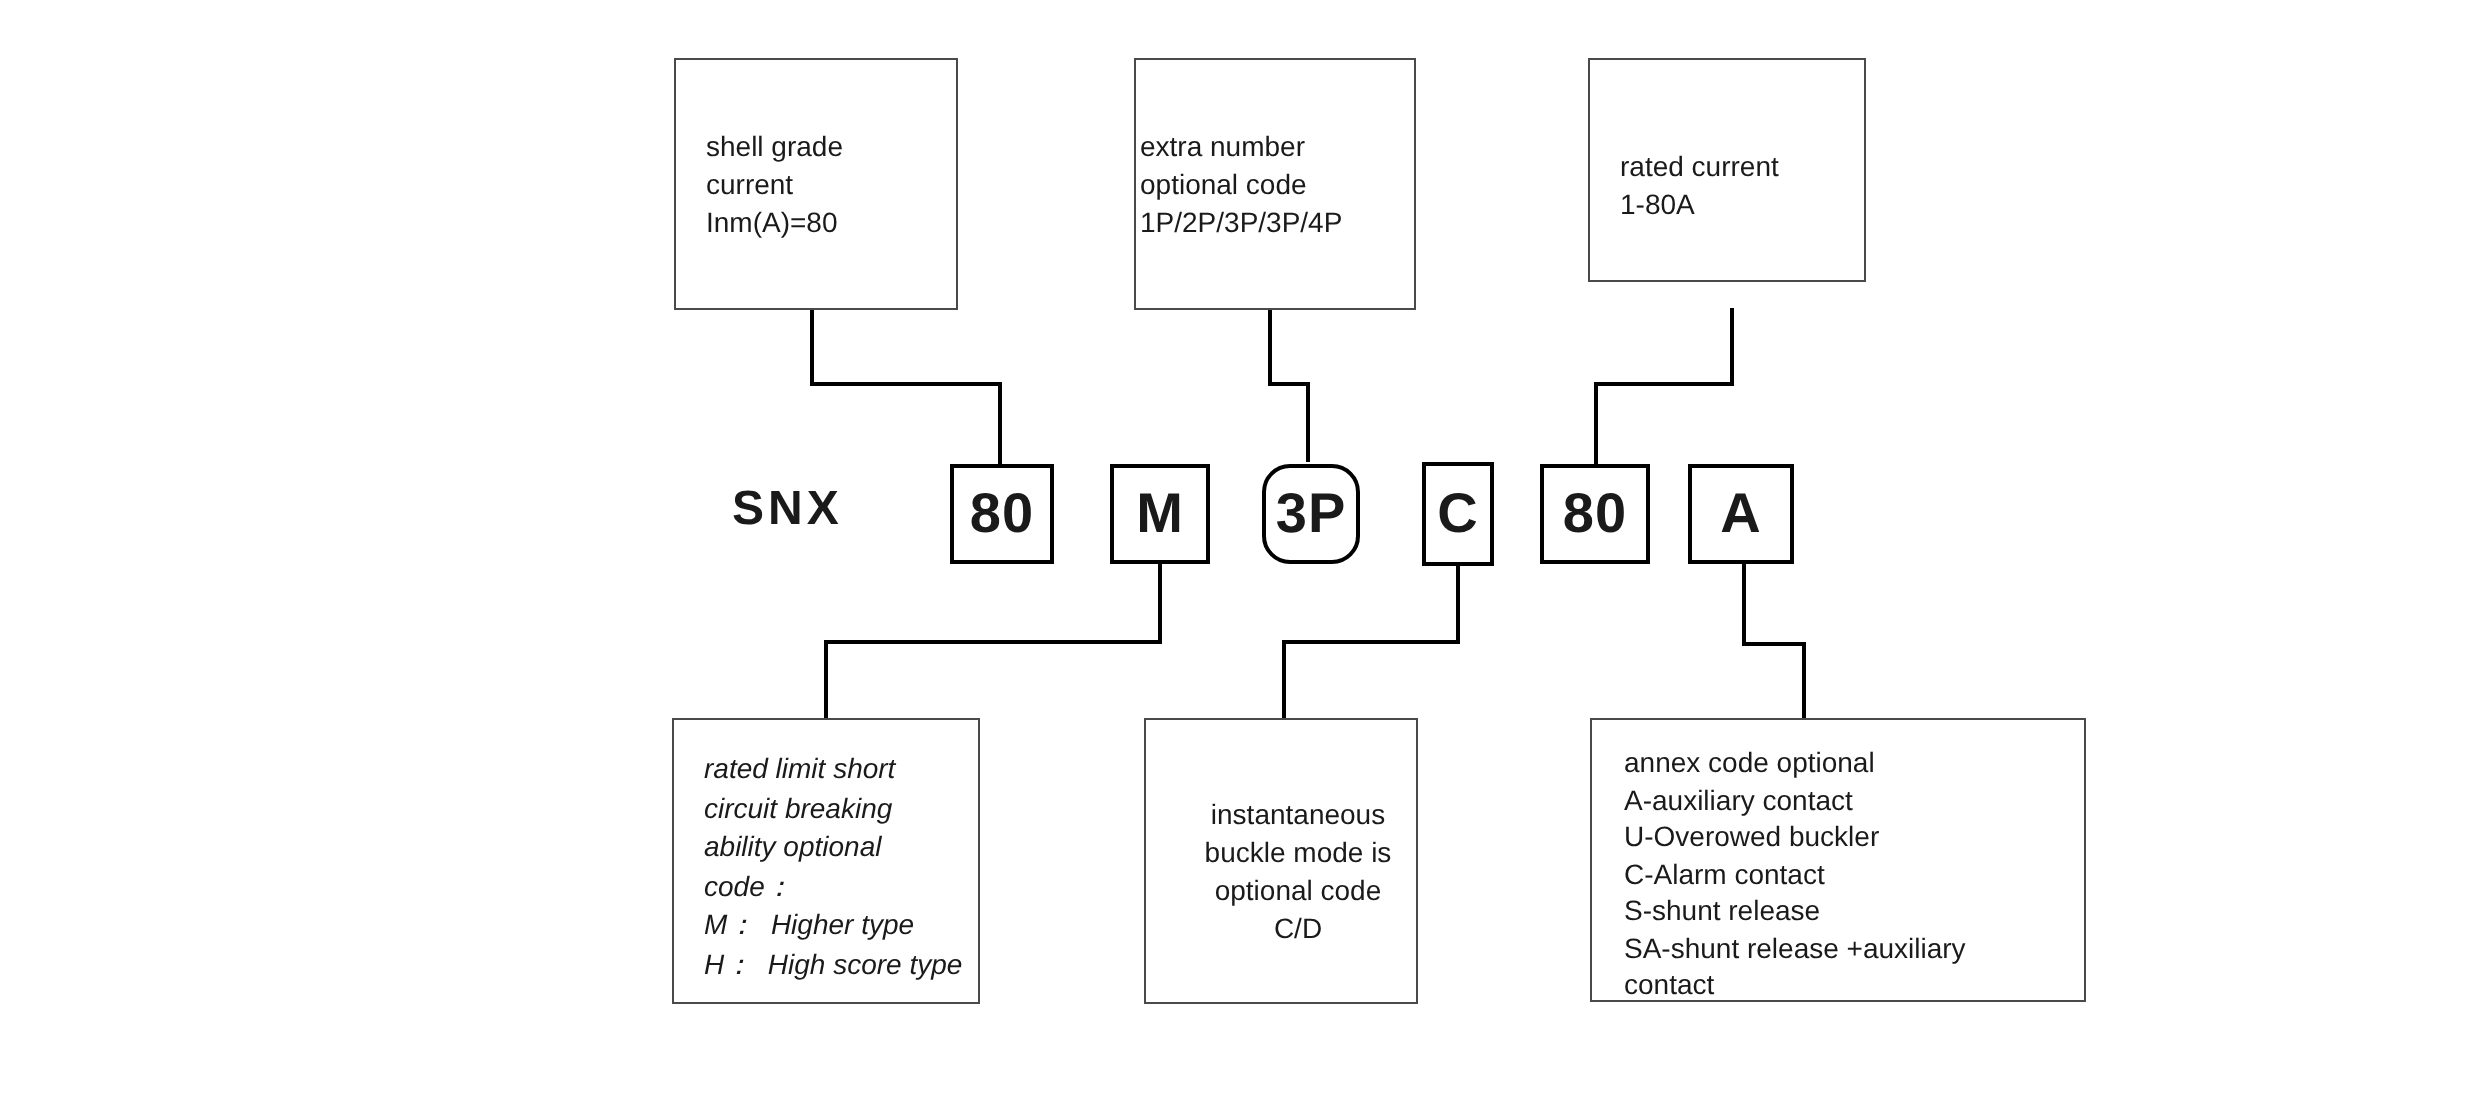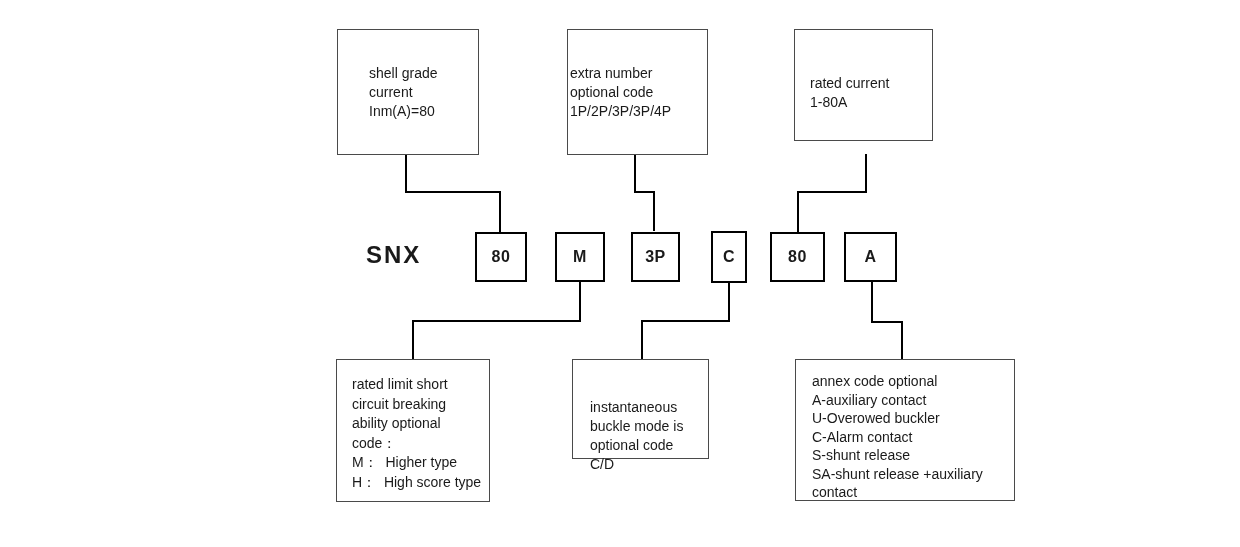--- a/index.html
+++ b/index.html
@@ -29,53 +29,53 @@
   }
   .code-box {
     position: absolute;
     background: #ffffff;
     border: 2px solid #000000;
     box-sizing: border-box;
     display: flex;
     align-items: center;
     justify-content: center;
     font-weight: bold;
-    font-size: 16px;
+    font-size: 28px;
     letter-spacing: 0.5px;
   }
   #model-prefix {
     position: absolute;
     left: 366px;
     top: 241px;
     font-weight: bold;
     font-size: 24px;
     letter-spacing: 2px;
   }
   #connector-svg {
     position: absolute;
     left: 0;
     top: 0;
     pointer-events: none;
   }
   
-  #box-shell-grade   { left: 337px; top: 29px;  width: 142px; height: 126px; padding: 34px 0 0 31px; }
+  #box-shell-grade   { left: 337px; top: 29px;  width: 142px; height: 126px; padding: 34px 0 0 15px; }
   #box-extra-number  { left: 567px; top: 29px;  width: 141px; height: 126px; padding: 34px 0 0 2px; }
   #box-rated-current { left: 794px; top: 29px;  width: 139px; height: 112px; padding: 44px 0 13px 15px; }
   
   #code-frame    { left: 475px; top: 232px; width: 52px; height: 50px; }
   #code-breaking { left: 555px; top: 232px; width: 50px; height: 50px; }
-  #code-poles    { left: 631px; top: 232px; width: 49px; height: 50px; }
+  #code-poles    { left: 631px; top: 232px; width: 49px; height: 50px; border-radius: 14px; }
   #code-curve    { left: 711px; top: 231px; width: 36px; height: 52px; }
   #code-current  { left: 770px; top: 232px; width: 55px; height: 50px; }
   #code-annex    { left: 844px; top: 232px; width: 53px; height: 50px; }
   
-  #box-breaking-ability { left: 336px; top: 359px; width: 154px; height: 143px; padding: 15px 0 0 15px; }
+  #box-breaking-ability { left: 336px; top: 359px; width: 154px; height: 143px; padding: 15px 0 0 15px; font-style: italic; }
   #box-breaking-ability .line { line-height: 19.5px; }
-  #box-buckle-mode      { left: 572px; top: 359px; width: 137px; height: 100px; padding: 38px 0 0 17px; }
-  #box-annex-code       { left: 795px; top: 359px; width: 220px; height: 142px; padding: 12px 0 0 16px; }
+  #box-buckle-mode      { left: 572px; top: 359px; width: 137px; height: 143px; padding: 38px 0 0 17px; text-align: center; }
+  #box-annex-code       { left: 795px; top: 359px; width: 248px; height: 142px; padding: 12px 0 0 16px; }
   #box-annex-code .line { line-height: 18.5px; }
 </style>
 </head>
 <body>
 
 <div id="canvas">
 
   <svg id="connector-svg" width="1240" height="547" viewBox="0 0 1240 547">
     <g stroke="#000000" stroke-width="2" fill="none">
       <polyline points="406,155 406,192 500,192 500,232"></polyline>

